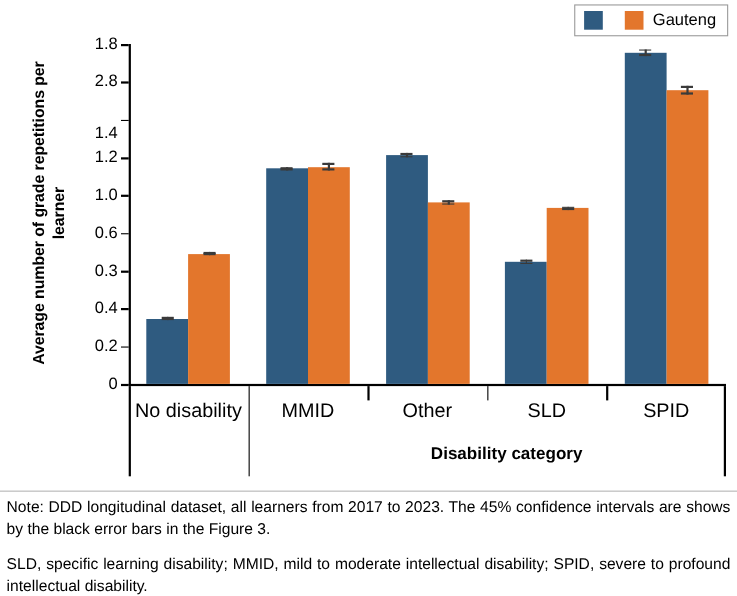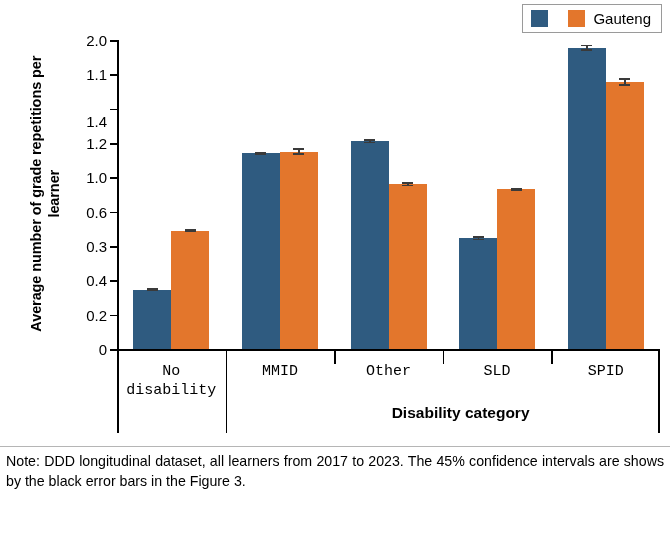--- a/index.html
+++ b/index.html
@@ -165,23 +165,22 @@
     top: 0;
     width: 1.6px;
     background: #000000;
   }
   .cat-sep.short { height: 13px; }
   .cat-sep.full { height: 82px; }
   .cat-label {
     position: absolute;
     top: 11px;
     text-align: center;
-    font-size: 15px;
+    font-size: 18px;
     line-height: 1.28;
-    font-family: Liberation Mono, monospace;
   }
   #group-label-disability {
     position: absolute;
     top: 53px;
     text-align: center;
     font-size: 15.5px;
     font-weight: bold;
   }
 
   
@@ -235,23 +234,23 @@
         <div class="y-tick-label" style="top: 206px;">0.3</div>
         <div class="y-tick-mark" style="top: 171.667px;"></div>
         <div class="y-tick-label" style="top: 171.667px;">0.6</div>
         <div class="y-tick-mark" style="top: 137.333px;"></div>
         <div class="y-tick-label" style="top: 137.333px;">1.0</div>
         <div class="y-tick-mark" style="top: 103px;"></div>
         <div class="y-tick-label" style="top: 103px;">1.2</div>
         <div class="y-tick-mark" style="top: 68.6667px;"></div>
         <div class="y-tick-label" style="top: 68.6667px; margin-top: 12px;">1.4</div>
         <div class="y-tick-mark" style="top: 34.3333px;"></div>
-        <div class="y-tick-label" style="top: 34.3333px;">1.1</div>
+        <div class="y-tick-label" style="top: 34.3333px;">2.8</div>
         <div class="y-tick-mark" style="top: 0px;"></div>
-        <div class="y-tick-label" style="top: 0px;">2.0</div>
+        <div class="y-tick-label" style="top: 0px;">1.8</div>
       </div>
     <div id="bars-layer">
         <div class="bar bar-kzn" title="KwaZulu-Natal — No disability: 0.345" style="left: 16.3px; width: 38px; height: 59.225px;"></div>
         <div class="errorbar" style="left: 29.8px; top: 248.402px; height: 3px;">
           <span class="whisker"></span>
           <span class="cap top"></span>
           <span class="cap bottom"></span>
         </div>
         <div class="bar bar-gau" title="Gauteng — No disability: 0.69" style="left: 54.3px; width: 38px; height: 118.45px;"></div>
         <div class="errorbar" style="left: 67.8px; top: 189.177px; height: 3px;">
@@ -324,13 +323,14 @@
         <div class="cat-sep short" style="left: 434.4px;"></div>
         <div class="cat-sep full" style="left: 541.4px;"></div>
       </div>
     <div id="group-label-disability" style="left: 108.6px; width: 470px;">Disability category</div>
   </div>
 
 </div>
 
 <div id="notes-block">
   <p class="note-line" id="note-main">Note: DDD longitudinal dataset, all learners from 2017 to 2023. The 45% confidence intervals are shows by the black error bars in the Figure 3.</p>
+  <p class="note-line" id="note-abbrev">SLD, specific learning disability; MMID, mild to moderate intellectual disability; SPID, severe to profound intellectual disability.</p>
 </div>
 
 </body></html>

